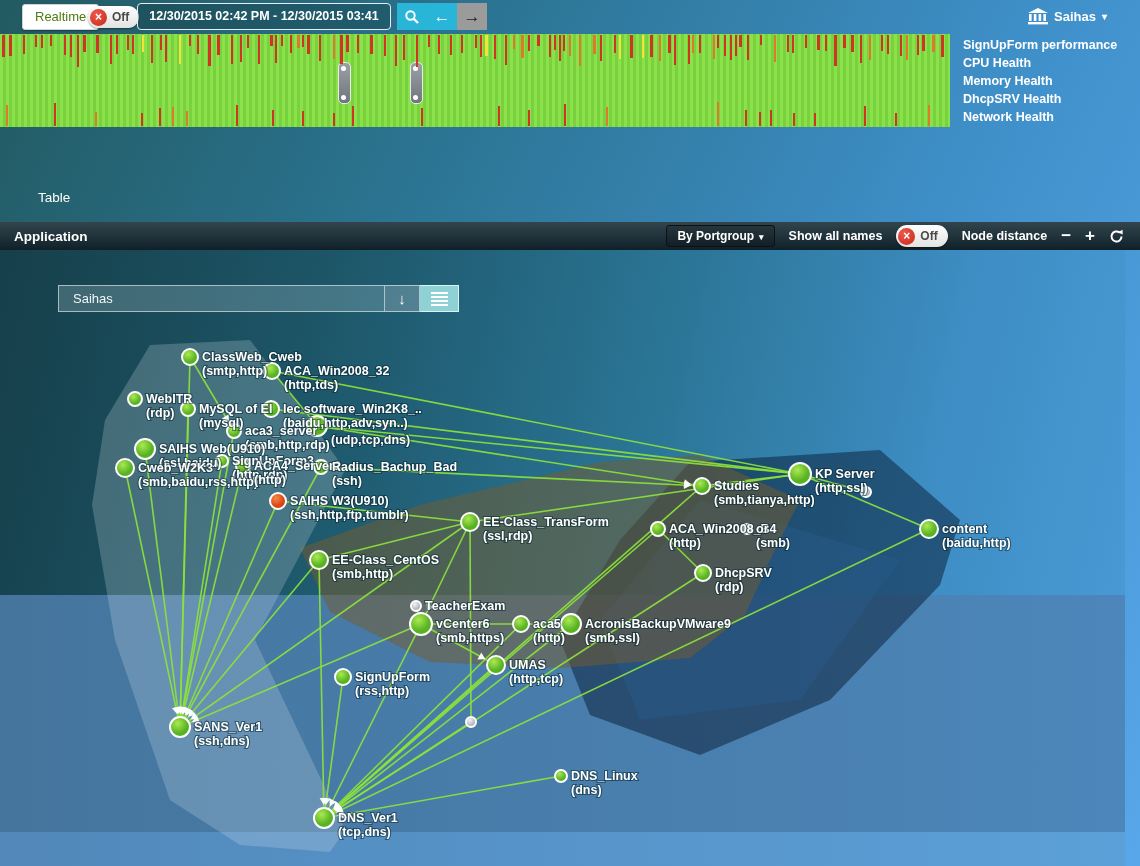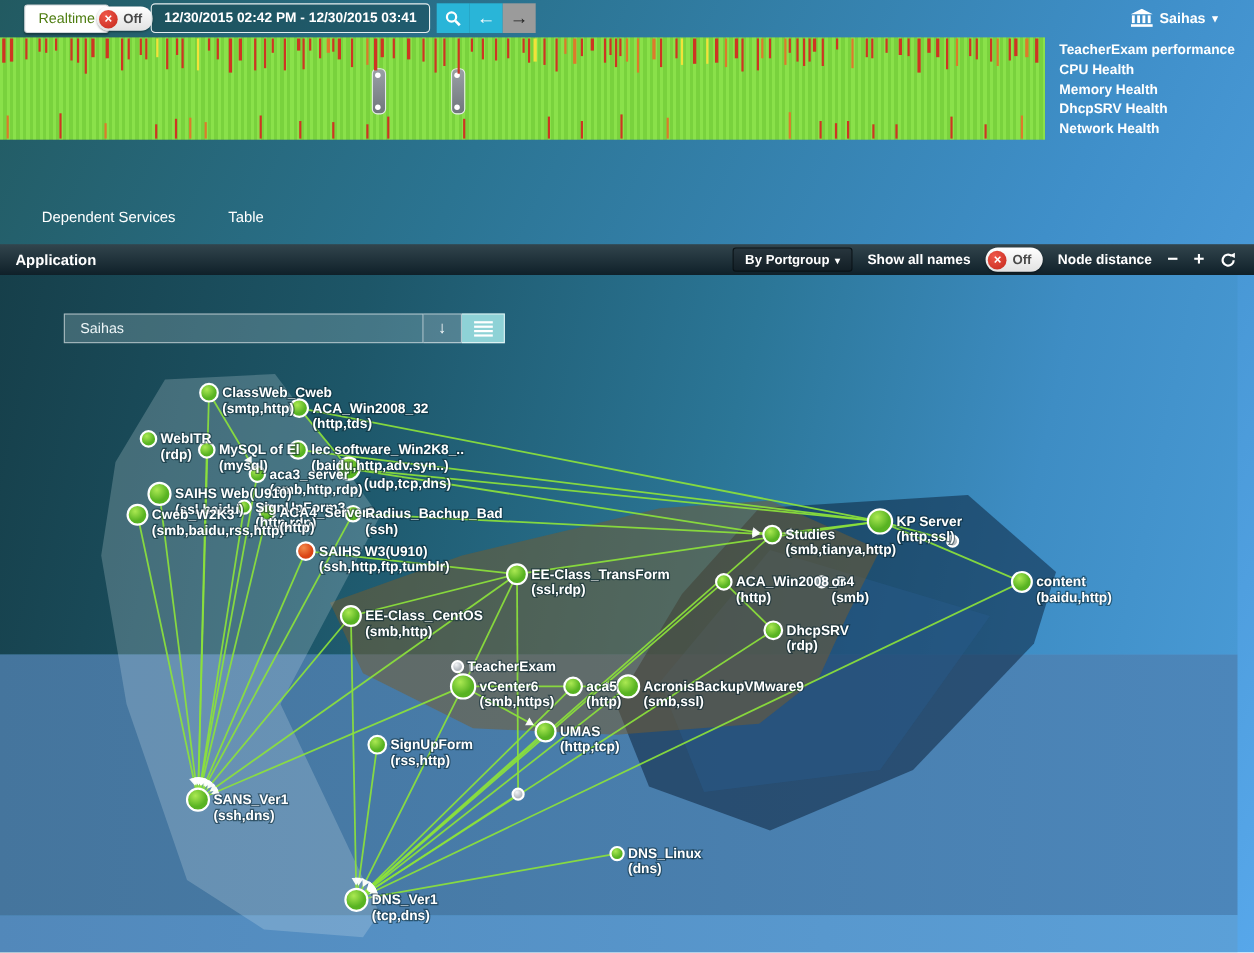--- a/index.html
+++ b/index.html
@@ -250,29 +250,28 @@
       <div class="tick" style="left: 758.688px; bottom: 1px; width: 2px; height: 13.7817px; background: rgb(206, 53, 34);"></div>
       <div class="tick" style="left: 770.371px; bottom: 1px; width: 2px; height: 16.0794px; background: rgb(206, 53, 34);"></div>
       <div class="tick" style="left: 792.567px; bottom: 1px; width: 2px; height: 13.1371px; background: rgb(206, 53, 34);"></div>
       <div class="tick" style="left: 813.536px; bottom: 1px; width: 2px; height: 12.941px; background: rgb(206, 53, 34);"></div>
       <div class="tick" style="left: 863.788px; bottom: 1px; width: 2px; height: 19.5914px; background: rgb(206, 53, 34);"></div>
       <div class="tick" style="left: 894.696px; bottom: 1px; width: 2px; height: 12.7972px; background: rgb(206, 53, 34);"></div>
       <div class="tick" style="left: 927.853px; bottom: 1px; width: 2px; height: 20.5586px; background: rgb(221, 122, 43);"></div>
     </div>
 
   <div class="legend">
-    <div>TeacherExam performance</div>
+    <div>SignUpForm performance</div>
     <div>CPU Health</div>
     <div>Memory Health</div>
     <div>DhcpSRV Health</div>
     <div>Network Health</div>
   </div>
 
   <div class="tabrow" style="padding-left:14px;">
-    <div class="tab">Dependent Services</div>
     <div class="tab">Table</div>
   </div>
 
   <div class="appbar">
     <span class="title">Application</span>
     <div class="right">
       <div class="grpbtn">
         <span>By Portgroup</span><span class="car">▾</span>
       </div>
       <span class="lbl">Show all names</span>

